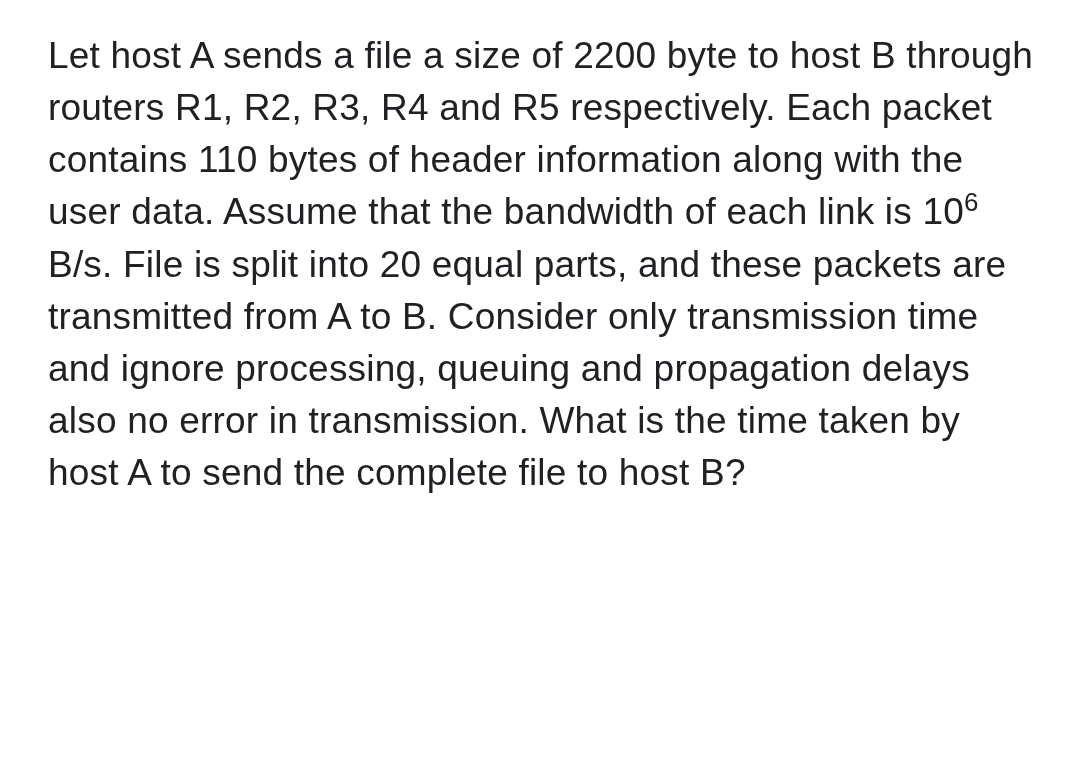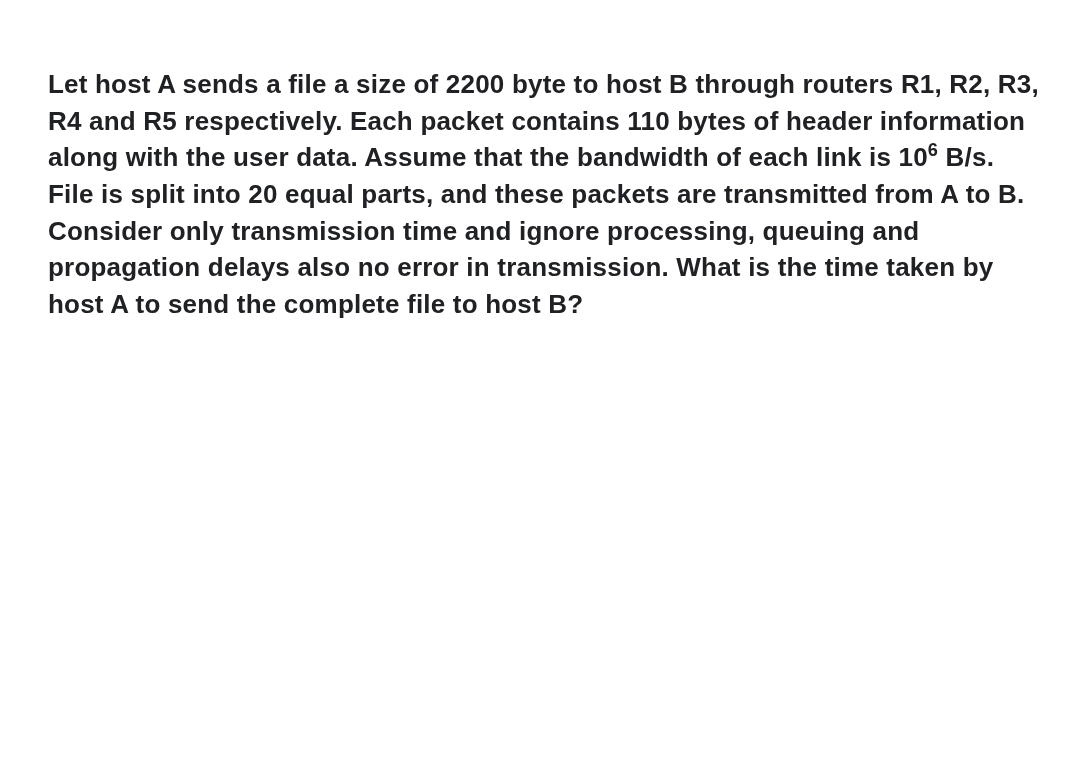--- a/index.html
+++ b/index.html
@@ -10,26 +10,25 @@
     body {
       width: 1080px;
       height: 763px;
       background: #ffffff;
       font-family: Arial, Helvetica, sans-serif;
       padding: 30px 40px 30px 48px;
       display: flex;
       align-items: flex-start;
     }
     .question-text {
-      font-size: 26px;
+      font-size: 37px;
       line-height: 1.41;
       color: #202124;
       letter-spacing: 0.2px;
-      font-weight: 700;
-      margin-top: 36px;
+      font-weight: 400;
     }
     .superscript {
       font-size: 0.7em;
       vertical-align: super;
       line-height: 0;
     }
   </style>
 </head>
 <body>
 

